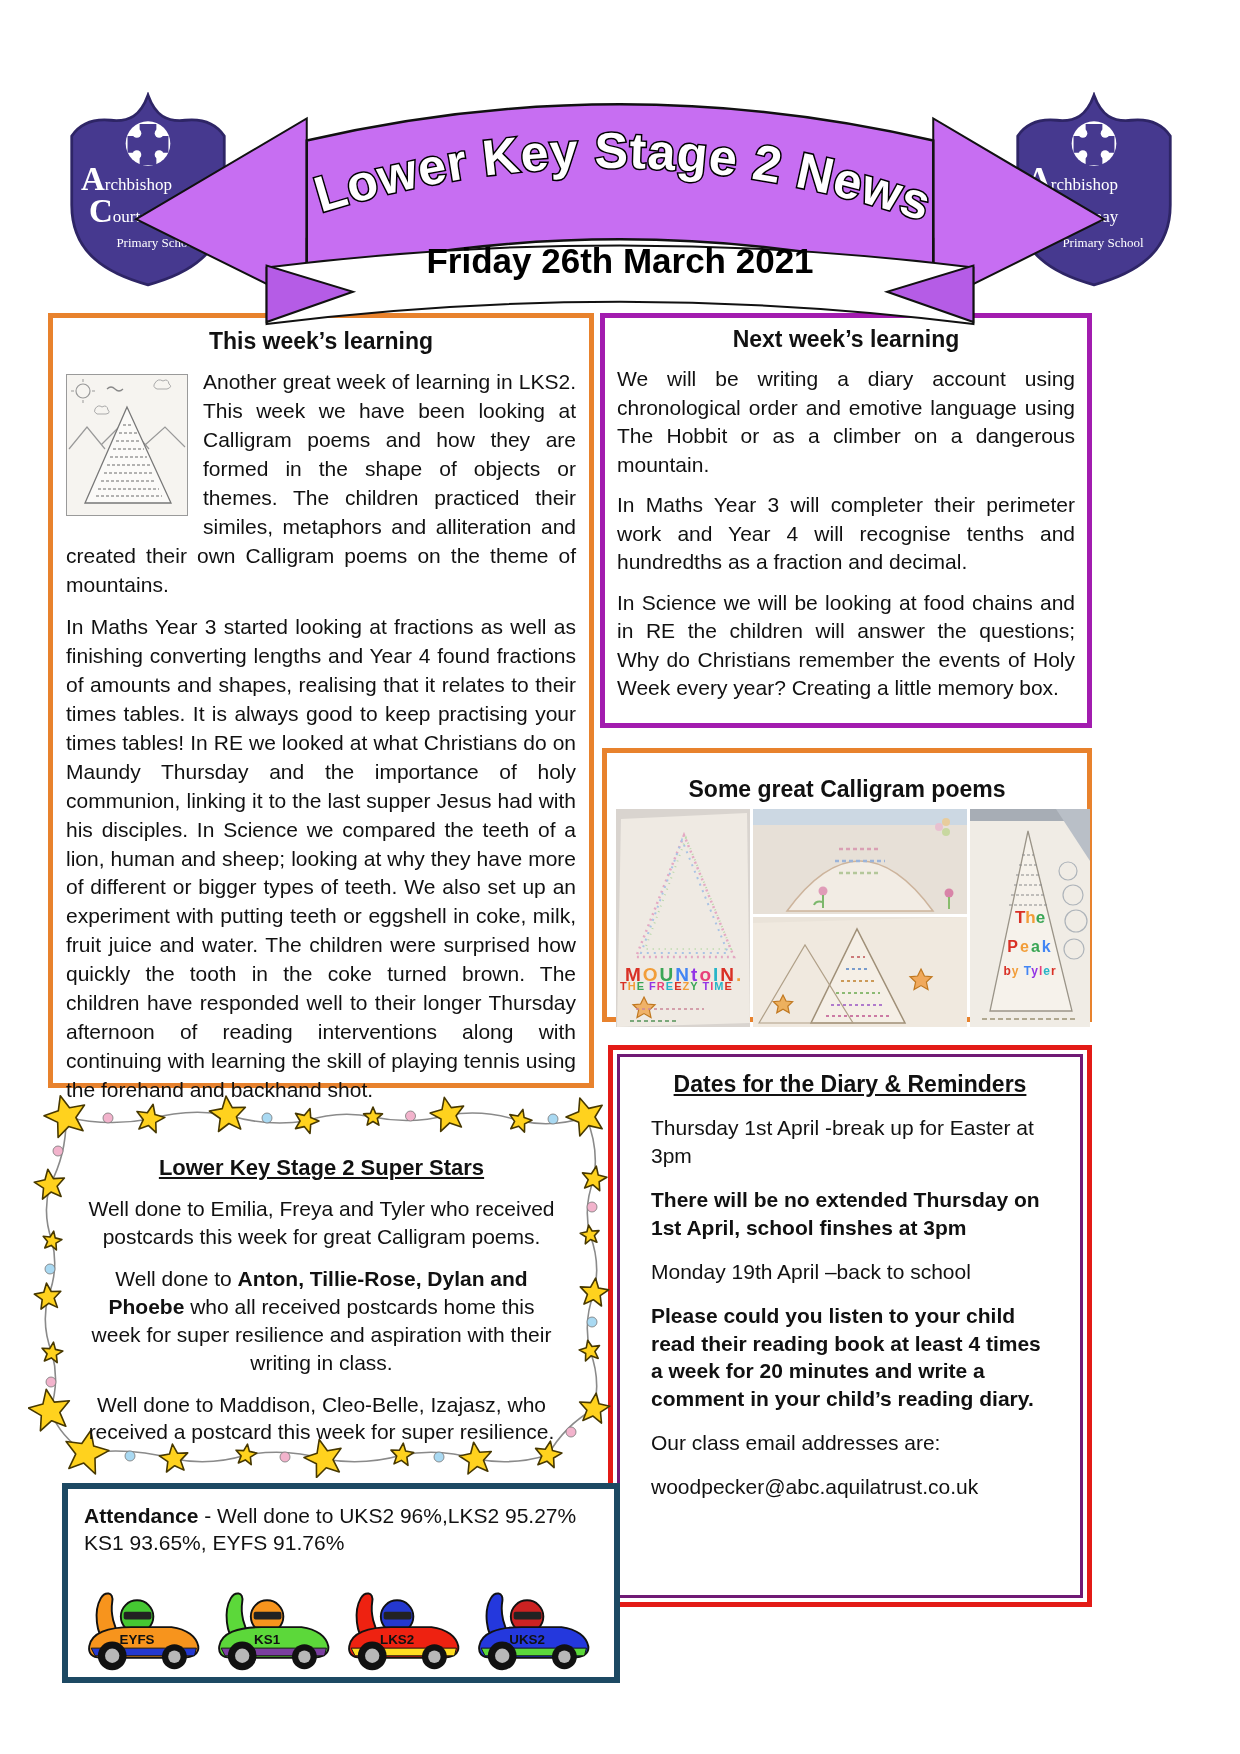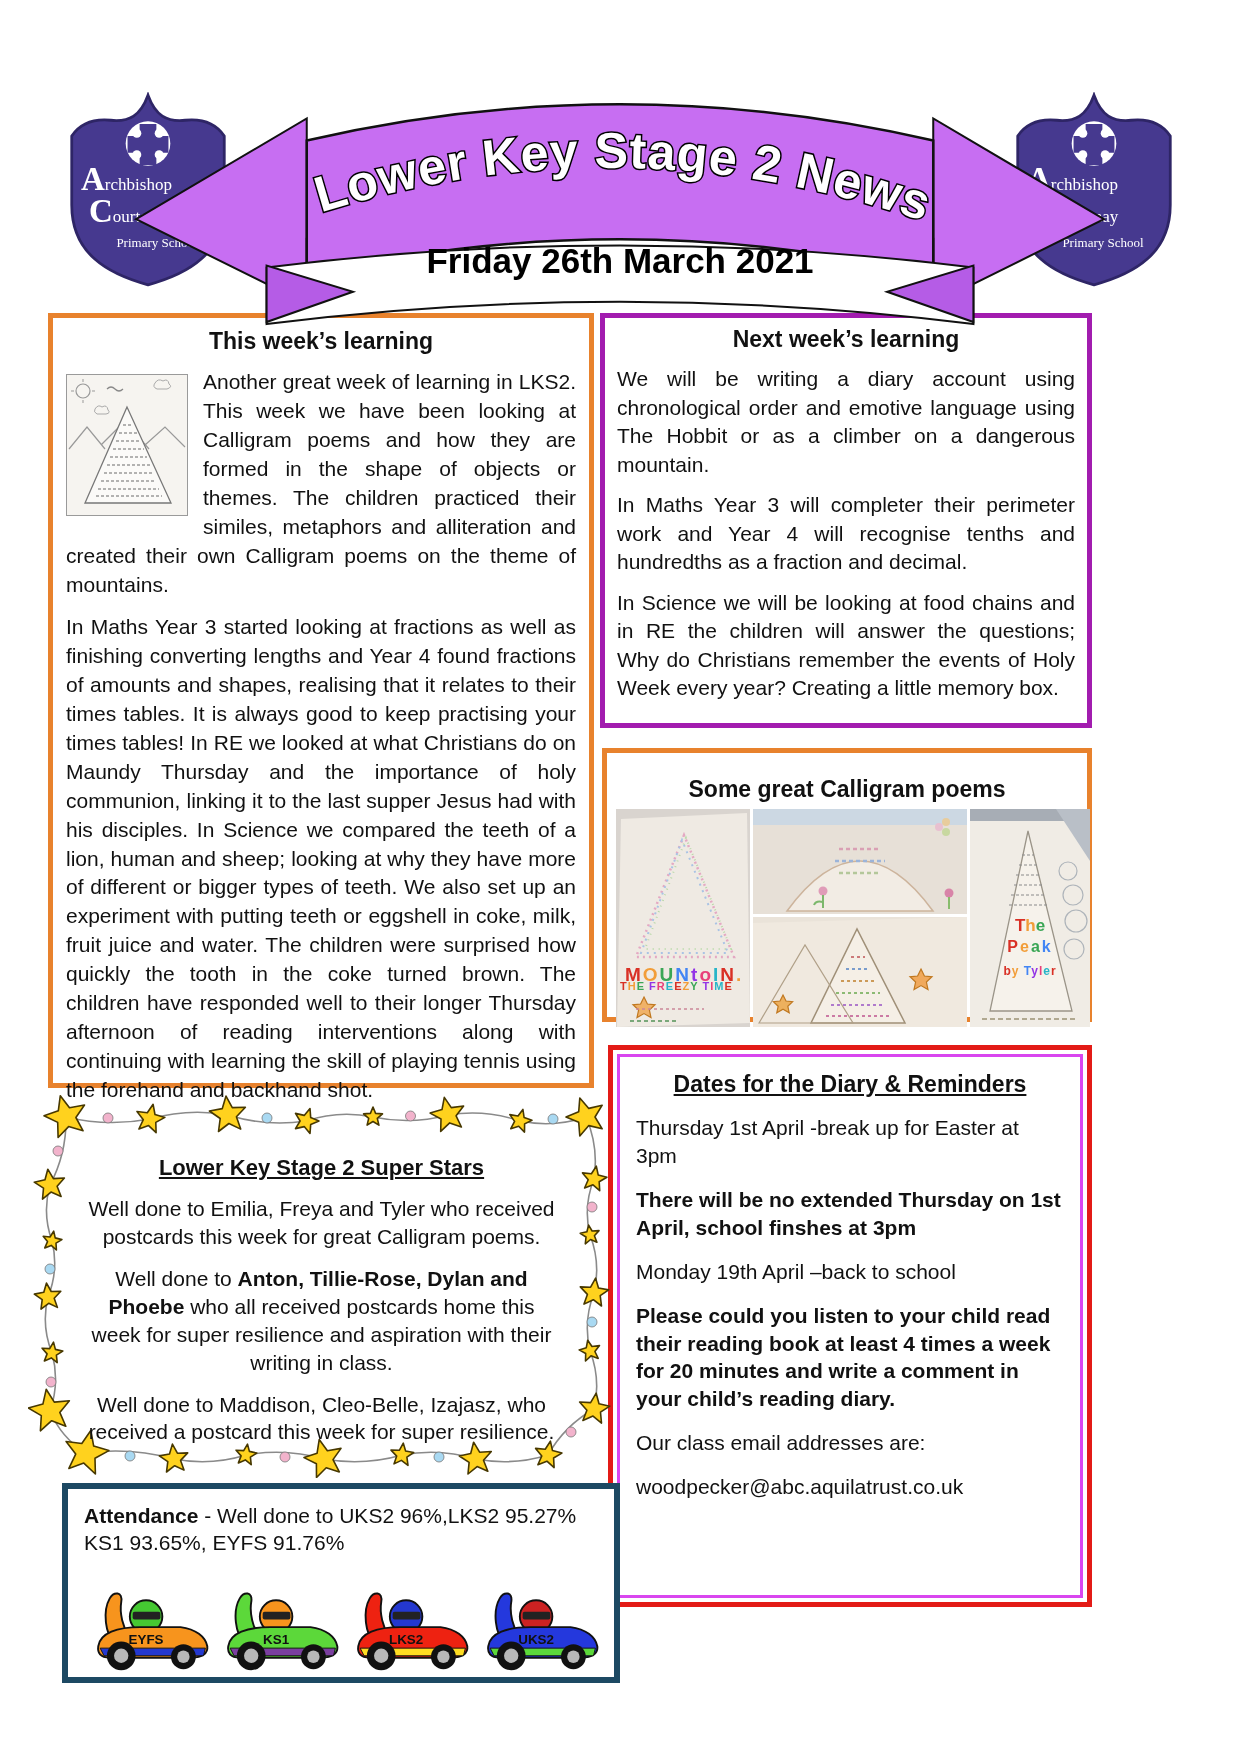--- a/index.html
+++ b/index.html
@@ -34,39 +34,39 @@
 
   .cg{left:602px;top:748px;width:490px;height:274px;border:5px solid #e8822d;padding:21px 9px}
   .photos{display:flex;gap:3px;margin-top:6px;height:218px}
   .photo{position:relative;overflow:hidden;flex:none}
   .photo svg{position:absolute;inset:0;width:100%;height:100%}
   .midcol{display:flex;flex-direction:column;gap:3px;width:214px}
   .cap{position:absolute;font-weight:bold;line-height:1.05;white-space:nowrap;z-index:2}
   .p1c1{left:9px;top:156px;font-size:19px;letter-spacing:2px}
   .p1c2{left:4px;top:172px;font-size:11px;letter-spacing:1px}
   .p4c{left:0;right:0;text-align:center}
-  .p4c1{top:108px;font-size:17px}
+  .p4c1{top:100px;font-size:17px}
   .p4c2{top:130px;font-size:16px;letter-spacing:2px}
   .p4c3{top:156px;font-size:12px;letter-spacing:1px}
 
   .dates{left:608px;top:1045px;width:484px;height:562px;border:5px solid #e31b16;padding:4px}
-  .dates-inner{border:3px solid #d946ef;height:100%;box-sizing:border-box;padding:8px 16px 0}
+  .dates-inner{border:3px solid #701a75;height:100%;box-sizing:border-box;padding:8px 31px 0}
   .dates h2{text-decoration:underline;margin:6px 0 0}
   .date-item{font-size:21px;line-height:1.33;margin:16px 0 0;font-weight:normal}
   .date-item.bold{font-weight:bold}
 
   .stars{position:absolute;left:28px;top:1093px;width:585px;height:385px}
   .stars svg.frame{position:absolute;inset:0;width:100%;height:100%}
   .stars-content{position:absolute;left:56px;right:54px;top:62px;text-align:center}
   .stars-content h2{font-size:22px;font-weight:bold;text-decoration:underline;margin:0}
   .stars-content p{font-size:21px;line-height:1.33;margin:14px 0 0}
 
   .att{left:62px;top:1483px;width:558px;height:200px;border:6px solid #1d4963}
   .att p{margin:13px 16px 0;font-size:21px;line-height:1.3}
-  .cars{position:absolute;left:6px;right:2px;bottom:4px;display:flex;justify-content:center}
+  .cars{position:absolute;left:6px;right:2px;bottom:4px;display:flex;justify-content:flex-start}
   .car{width:130px;height:88px}
 </style>
 </head>
 <body>
 
 <div class="page">
 
   <div class="logo" style="left:55px;top:92px">
     <svg viewBox="0 0 100 104">
       <path d="M50,1 C54,12 60,15.5 70,14.5 C80,13.5 87,17 91,23 L91,60 C91,86 72,97 50,103 C28,97 9,86 9,60 L9,23 C13,17 20,13.5 30,14.5 C40,15.5 46,12 50,1 Z" fill="#46398f" stroke="#2e2566" stroke-width="1.5"></path>

